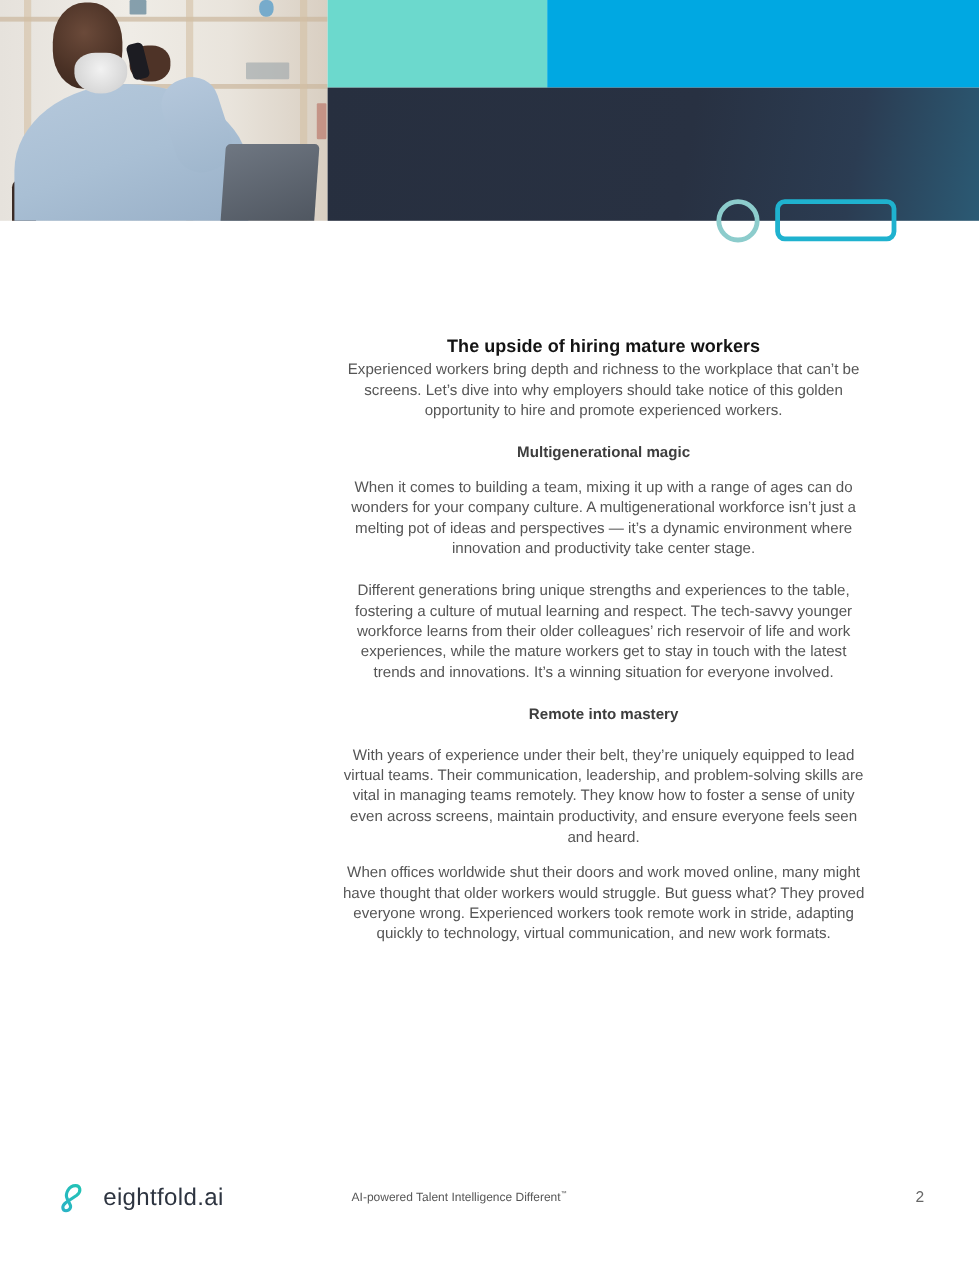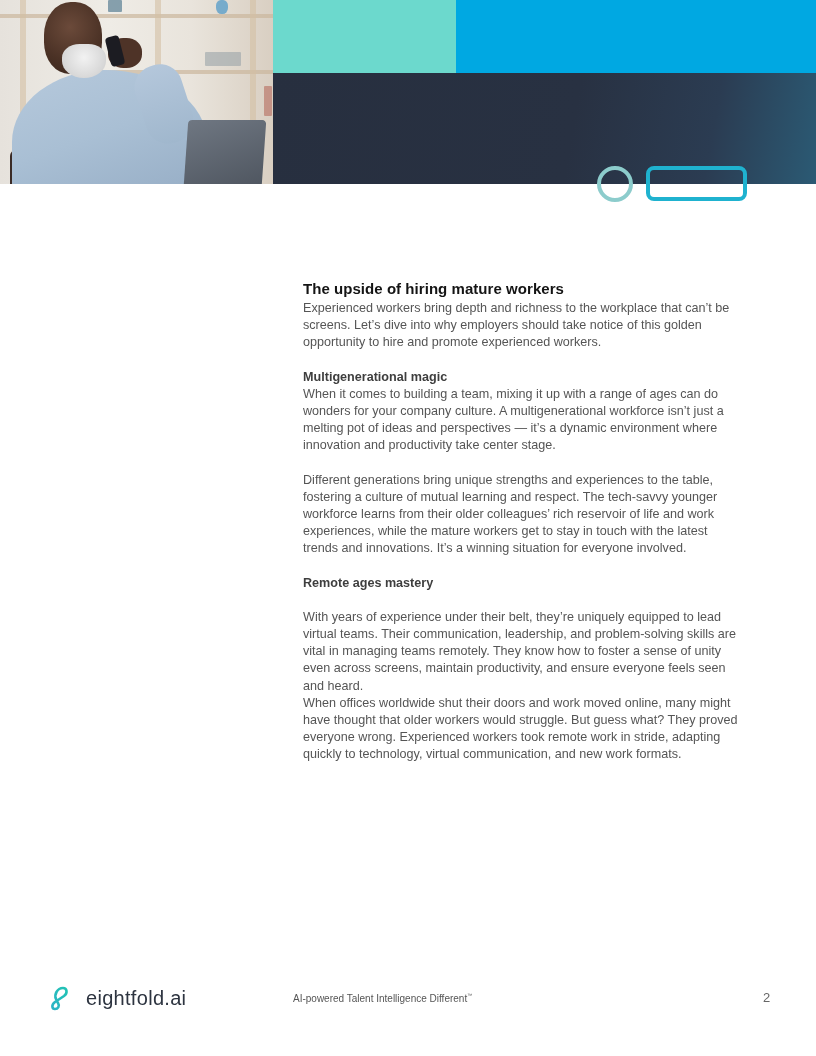--- a/index.html
+++ b/index.html
@@ -63,26 +63,26 @@
     .deco-circle {
       position: absolute; left: 597px; top: 166px; width: 36px; height: 36px;
       border: 4px solid #8ccccc; border-radius: 50%;
     }
     .deco-rect {
       position: absolute; left: 646px; top: 166px; width: 101px; height: 35px;
       border: 4px solid #1fb2cf; border-radius: 8px;
     }
 
     
-    .article { position: absolute; left: 303px; top: 280px; width: 440px; }
+    .article { position: absolute; left: 283px; top: 280px; width: 440px; text-align: center; }
     .title {
       font-size: 15px; font-weight: bold; color: #141414; line-height: 18px; letter-spacing: 0.05px;
     }
     .para {
-      font-size: 12.6px; color: #555555; line-height: 17.2px;
+      font-size: 12.6px; color: #555555; line-height: 17.2px; margin-top: 12px;
     }
     .intro { margin-top: 2px; }
     .subhead {
       font-size: 12.6px; font-weight: bold; color: #3e3e3e; line-height: 17.2px; margin-top: 17px;
     }
     .gap { margin-top: 17px; }
 
     
     .footer-logo { position: absolute; left: 46px; top: 985px; display: flex; align-items: center; gap: 4px; }
     .footer-logo svg { display: block; }
@@ -125,21 +125,21 @@
   <h1 class="title">The upside of hiring mature workers</h1>
   <p class="para intro">Experienced workers bring depth and richness to the workplace that can’t be screens. Let’s dive into why employers should take notice of this golden opportunity to hire and promote experienced workers.</p>
 
   <section>
     <h2 class="subhead">Multigenerational magic</h2>
     <p class="para">When it comes to building a team, mixing it up with a range of ages can do wonders for your company culture. A multigenerational workforce isn’t just a melting pot of ideas and perspectives — it’s a dynamic environment where innovation and productivity take center stage.</p>
     <p class="para gap">Different generations bring unique strengths and experiences to the table, fostering a culture of mutual learning and respect. The tech-savvy younger workforce learns from their older colleagues’ rich reservoir of life and work experiences, while the mature workers get to stay in touch with the latest trends and innovations. It’s a winning situation for everyone involved.</p>
   </section>
 
   <section>
-    <h2 class="subhead">Remote ages mastery</h2>
+    <h2 class="subhead">Remote into mastery</h2>
     <p class="para gap">With years of experience under their belt, they’re uniquely equipped to lead virtual teams. Their communication, leadership, and problem-solving skills are vital in managing teams remotely. They know how to foster a sense of unity even across screens, maintain productivity, and ensure everyone feels seen and heard.</p>
     <p class="para">When offices worldwide shut their doors and work moved online, many might have thought that older workers would struggle. But guess what? They proved everyone wrong. Experienced workers took remote work in stride, adapting quickly to technology, virtual communication, and new work formats.</p>
   </section>
 </div>
 
 <div class="footer-logo">
   <span>
     <svg width="24" height="26" viewBox="0 0 24 26">
       <defs>
         <linearGradient id="lg" x1="0" y1="1" x2="1" y2="0">

